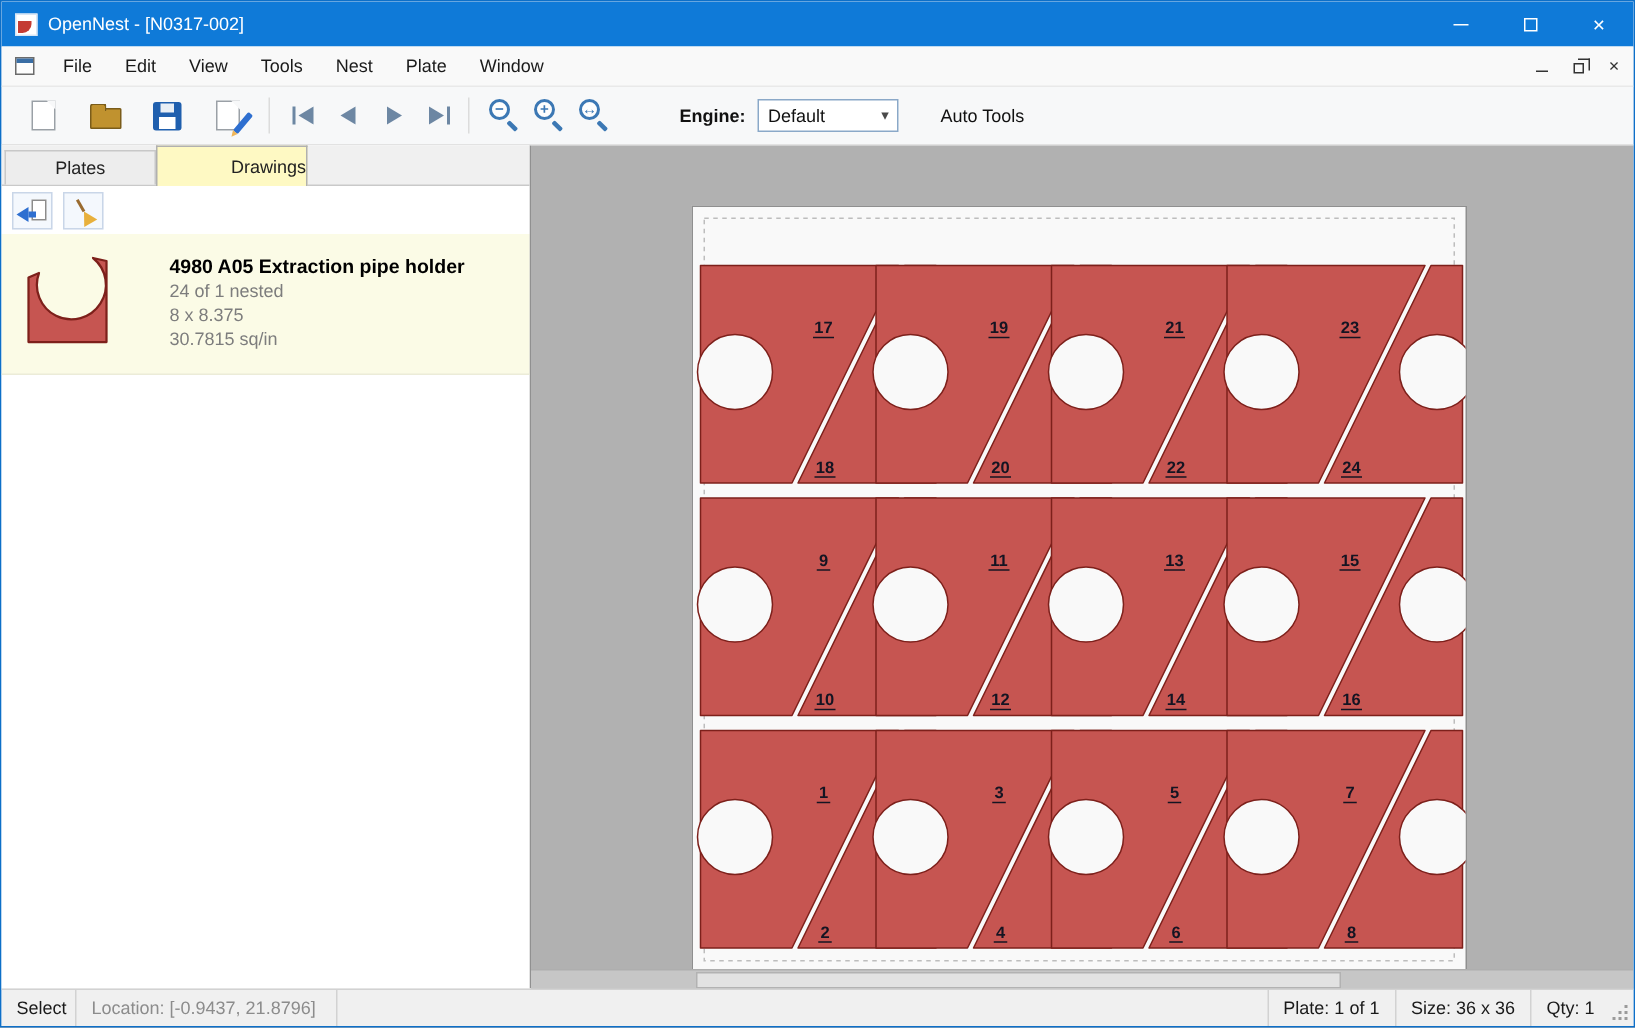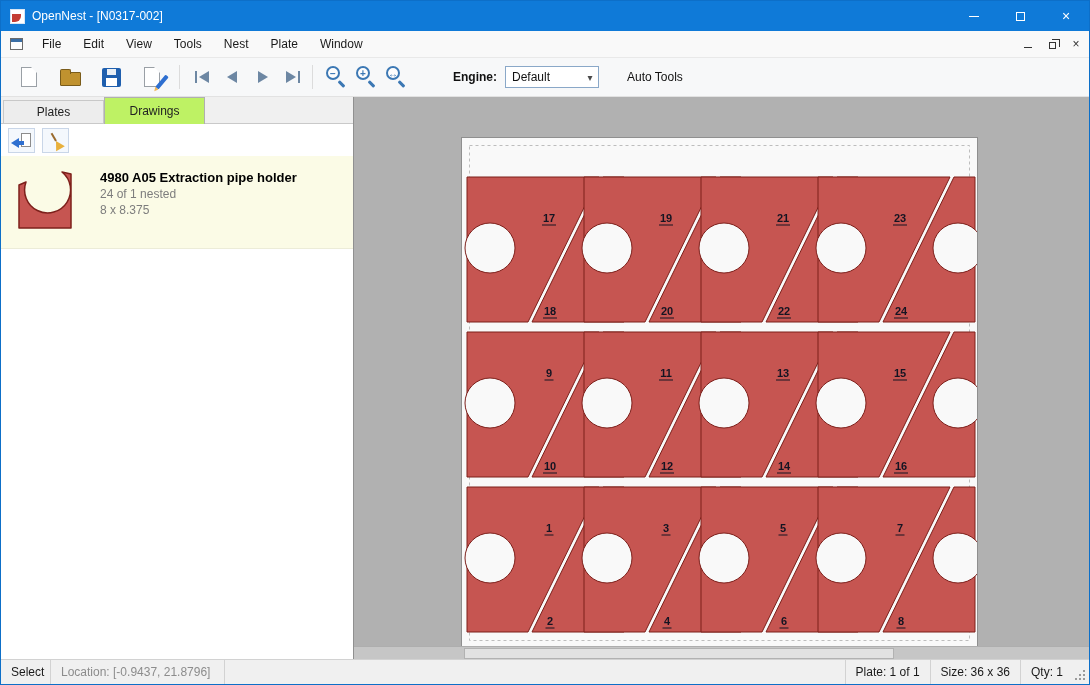--- a/index.html
+++ b/index.html
@@ -54,30 +54,30 @@
   .combo { width:94px; height:22px; background:#fff; border:1px solid #8aa8c8; display:flex; align-items:center;gap:12px; }
   .combo-text { flex:1; padding-left:6px; font-size:12px; color:#111; }
   .combo-arrow { width:16px; text-align:center; color:#4a4a4a; font-size:10px; }
   .autonest { margin-left:22px; color:#111; padding:4px 6px; }
 
   
   .content { flex:1; display:flex; min-height:0; }
   .leftpanel { width:353px; background:#fff; border-right:1px solid #909090; display:flex; flex-direction:column; }
   .tabstrip { height:27px; background:#f0f0f0; border-bottom:1px solid #c9c9c9; display:flex; align-items:flex-end; padding-left:2px; flex:0 0 27px; }
   .tab { width:101px; height:23px; line-height:22px; text-align:center; font-size:12px; background:#ededed; border:1px solid #c8c8c8; border-bottom:none; color:#222; }
-  .tab.active { height:27px; line-height:26px; background:#bef264; border-color:#b0b0b0; margin-bottom:-1px; }
+  .tab.active { height:27px; line-height:26px; background:#fef9c3; border-color:#b0b0b0; margin-bottom:-1px;text-align:right; }
   .panel-toolbar { height:32px; display:flex; align-items:center; gap:7px; padding-left:7px; flex:0 0 32px; background:#fff; }
   .pbtn { width:27px; height:25px; border:1px solid #c9d6e8; background:#f4f8fd; position:relative; }
   .ico-backpage { position:absolute; right:3px; top:4px; width:10px; height:14px; background:#fff; border:1px solid #8c8c8c; }
   .ico-backarrow { position:absolute; left:2px; top:9px; width:0; height:0; border-top:5px solid transparent; border-bottom:5px solid transparent; border-right:8px solid #2e6fd0; }
   .ico-backarrow::after { content:""; position:absolute; left:8px; top:-2px; width:5px; height:4px; background:#2e6fd0; }
   .ico-broom { position:absolute; left:7px; top:3px; width:12px; height:18px; transform:rotate(-30deg); }
   .ico-broom::before { content:""; position:absolute; left:5px; top:0; width:2px; height:9px; background:#9a6b2f; }
   .ico-broom::after { content:""; position:absolute; left:1px; top:9px; width:0; height:0; border-left:5px solid transparent; border-right:5px solid transparent; border-bottom:9px solid #e8b03c; }
-  .drawing-item { background:#fbfbe6; border-bottom:1px solid #ececd8; display:flex; padding:13px 14px; gap:23px; }
+  .drawing-item { background:#fbfbe6; border-bottom:1px solid #ececd8; display:flex; padding:13px 14px; gap:36px; }
   .thumb-box { width:62px; flex:0 0 62px; }
   .item-info { flex:1; }
   .item-title { font-size:13px; font-weight:bold; color:#000; line-height:17px; }
   .item-line { font-size:12px; color:#7d7d7d; line-height:16px; }
   .item-line:first-of-type { margin-top:2px; }
   .panel-rest { flex:1; background:#fff; }
 
   
   .canvas { flex:1; position:relative; background:#b1b1b1; overflow:hidden; }
   .plate { position:absolute; left:107px; top:40px; width:517px; height:512px; background:#f9f9f9; border:1px solid #8f8f8f; }
@@ -207,20 +207,21 @@
       <div class="drawing-item">
         <div class="thumb-box">
           <svg width="60" height="62" viewBox="0 0 58 62">
             <path id="thumb-part" d="M3,16 L3,59 L55,59 L55,5 L46,3 A23 23 0 1 1 10,13 Z" fill="#c65551" stroke="#7d201b" stroke-width="1.5" stroke-linejoin="round"></path>
           </svg>
         </div>
         <div class="item-info">
           <div class="item-title">4980 A05 Extraction pipe holder</div>
           <div class="item-line">24 of 1 nested</div>
           <div class="item-line">8 x 8.375</div>
+          <div class="item-line">30.7815 sq/in</div>
         </div>
       </div>
       <div class="panel-rest"></div>
     </div>
 
     <div class="canvas">
       <div class="plate">
         <svg id="plate-svg" width="515" height="510" viewBox="0 0 515 510">
           <rect x="7.5" y="7.5" width="500" height="495" fill="none" stroke="#bdbdbd" stroke-width="1" stroke-dasharray="3,3"></rect>
         <g>

